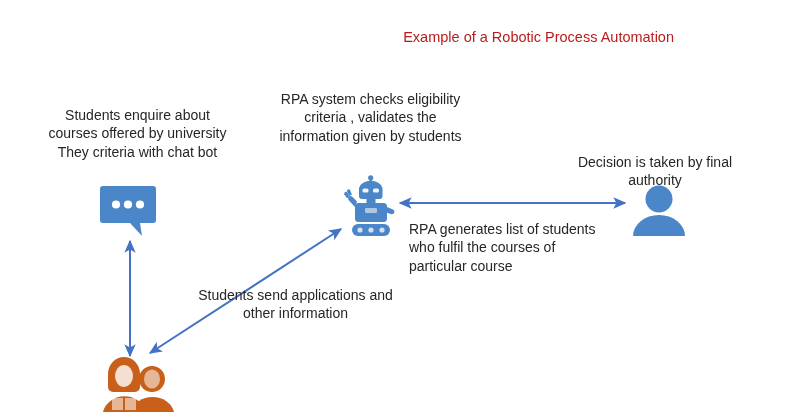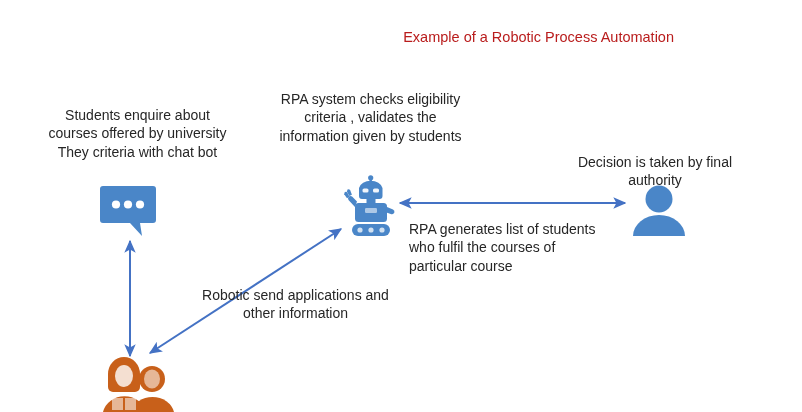--- a/index.html
+++ b/index.html
@@ -66,21 +66,21 @@
 criteria , validates the
 information given by students</div>
 
 <div class="txt" id="label-right">Decision is taken by final
 authority</div>
 
 <div class="txt" id="label-rpa-gen">RPA generates list of students
 who fulfil the courses  of
 particular course</div>
 
-<div class="txt" id="label-send">Robotic send applications and
+<div class="txt" id="label-send">Students send applications and
 other information</div>
 
 <div class="icon" id="icon-chat">
   <svg width="62" height="58" viewBox="0 0 62 58">
     <path d="M3,4 H53 A3,3 0 0 1 56,7 V38 A3,3 0 0 1 53,41 H40 L42,54 L30,41 H3 A3,3 0 0 1 0,38 V7 A3,3 0 0 1 3,4 Z" fill="#4a86c8"></path>
     <circle cx="16" cy="22.5" r="4.1" fill="#ffffff"></circle>
     <circle cx="28" cy="22.5" r="4.1" fill="#ffffff"></circle>
     <circle cx="40" cy="22.5" r="4.1" fill="#ffffff"></circle>
   </svg>
 </div>

